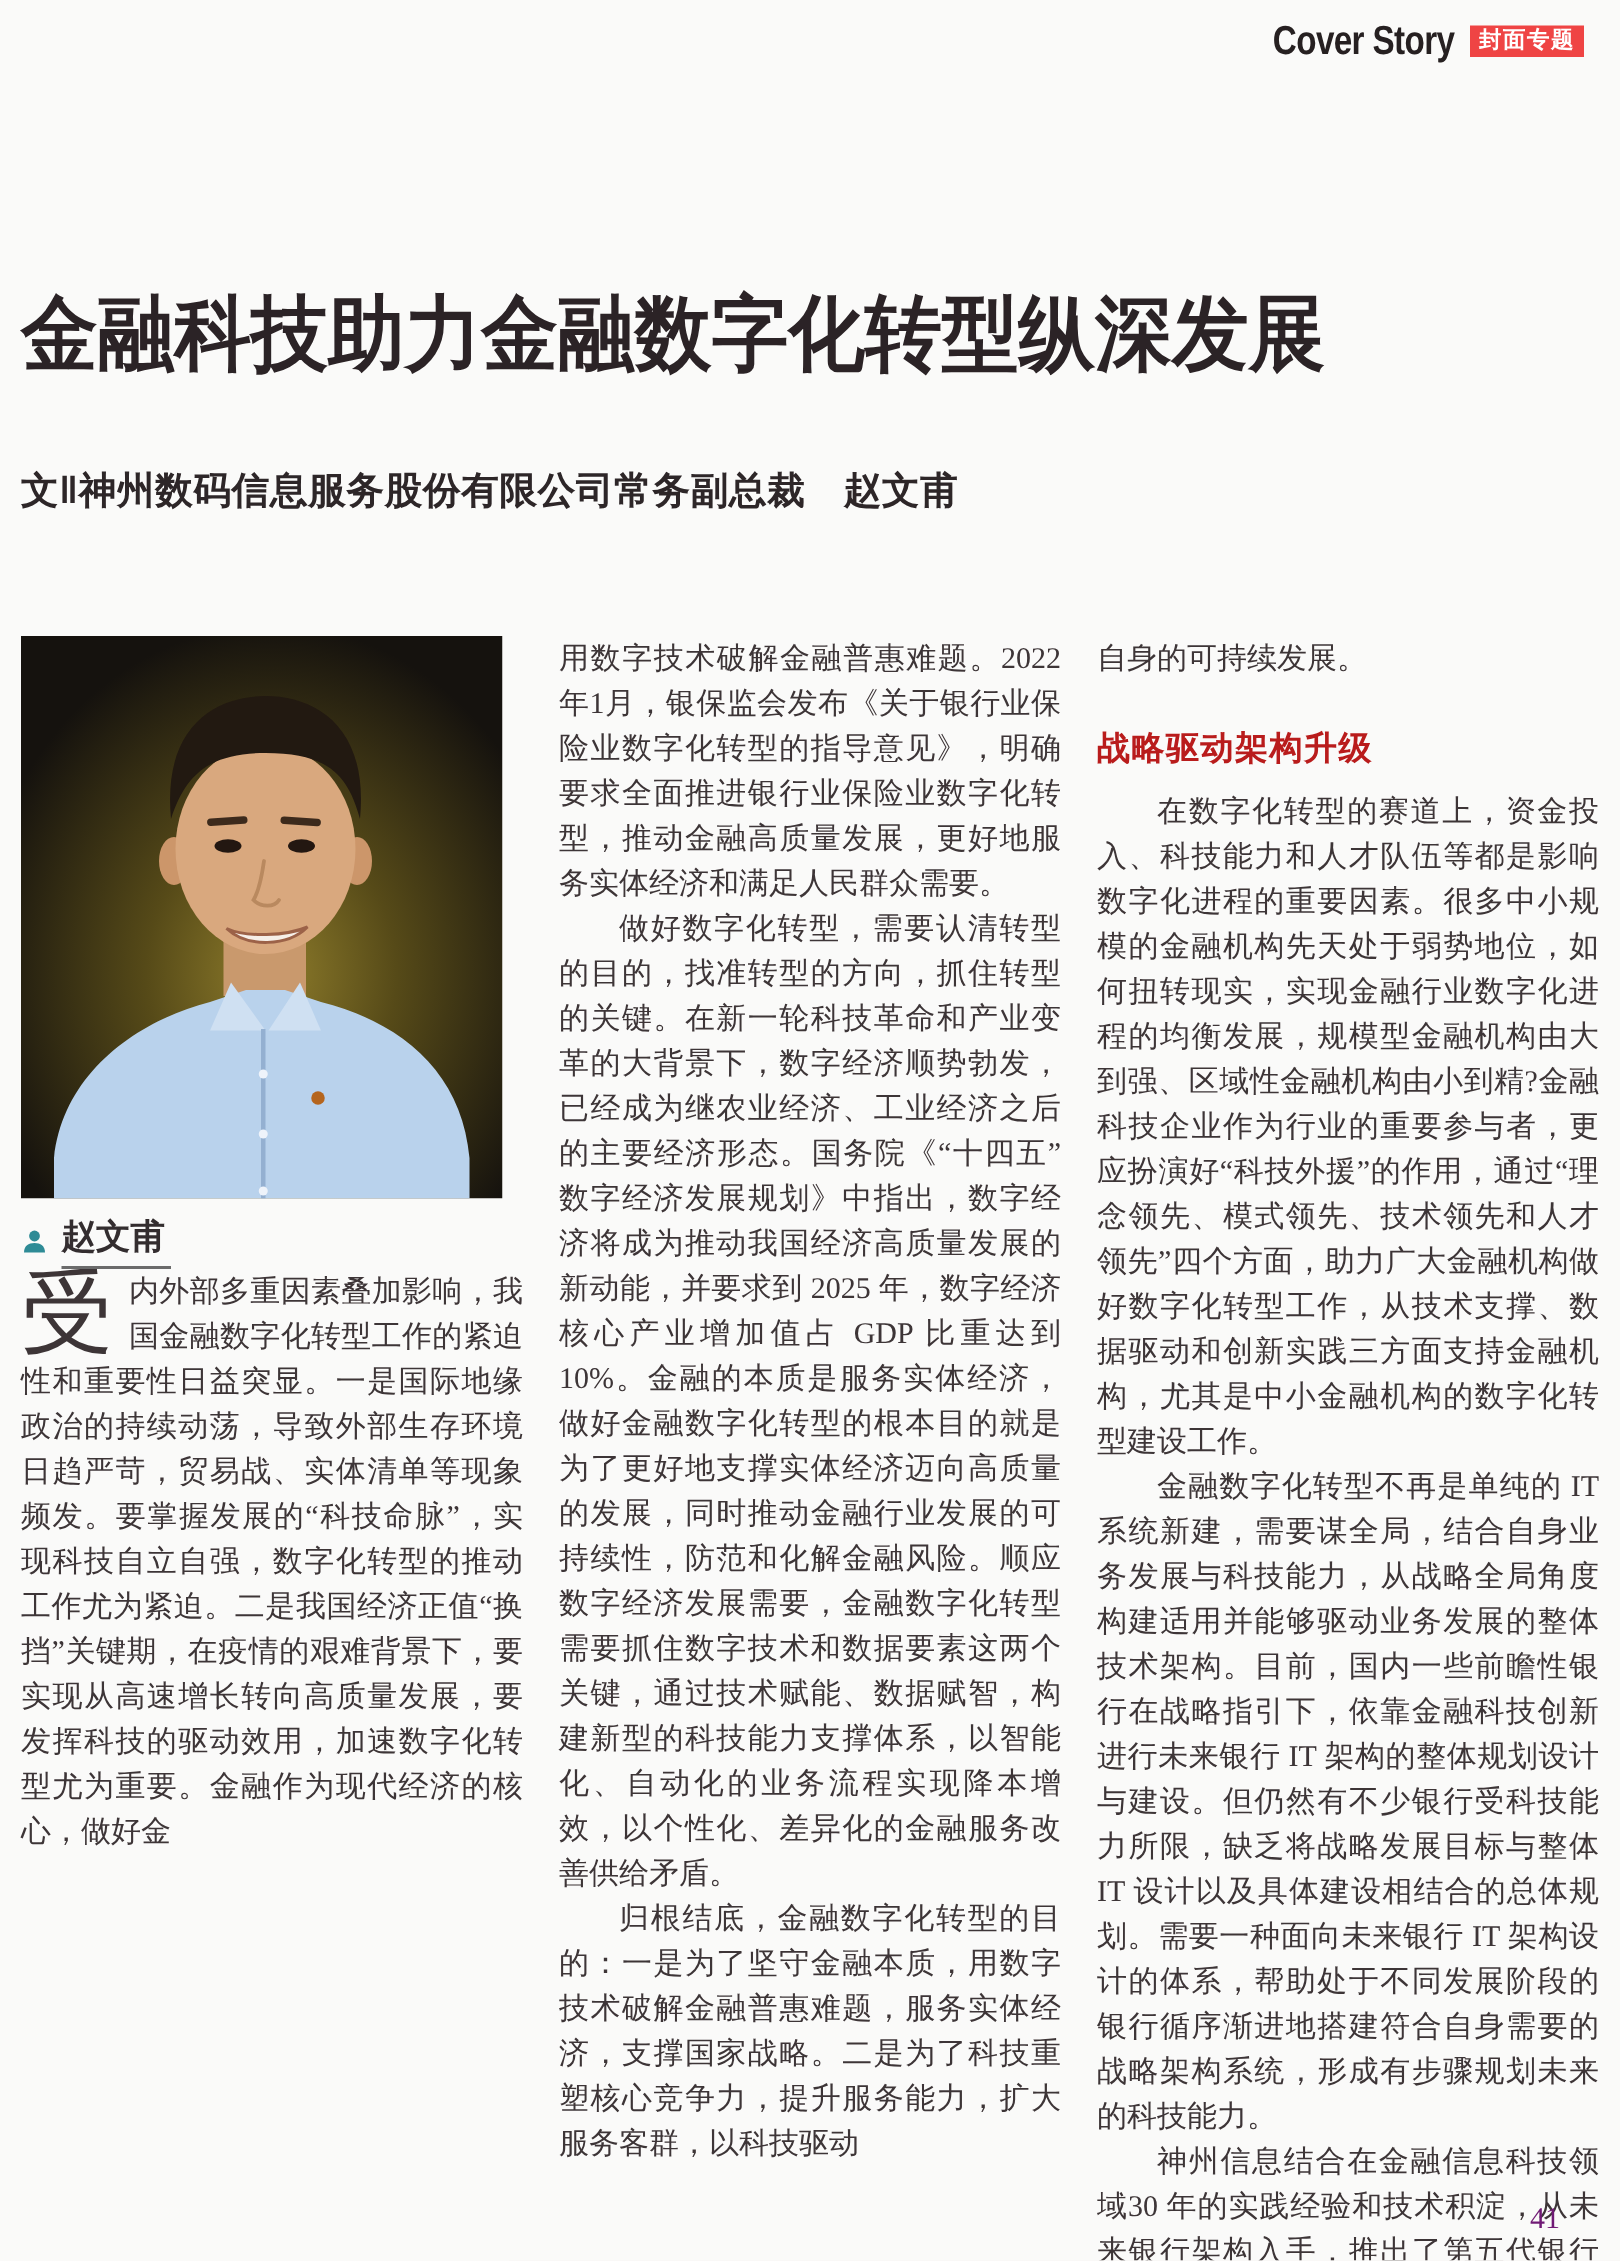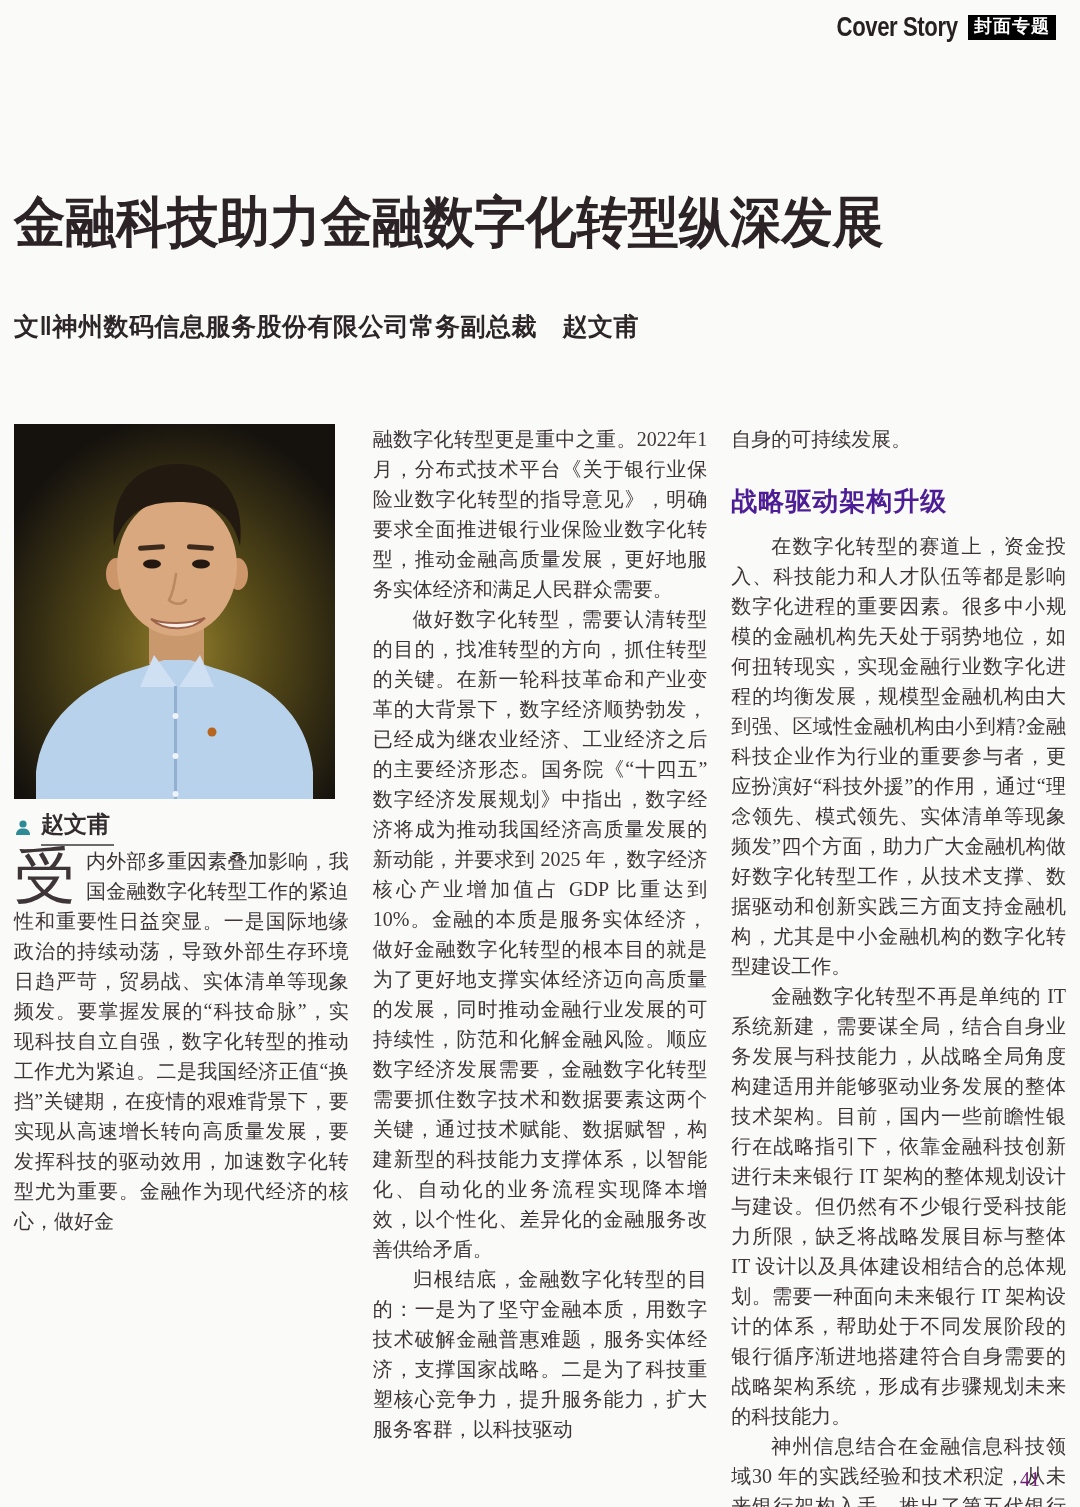--- a/index.html
+++ b/index.html
@@ -19,22 +19,22 @@
     font-family:"Liberation Sans","DejaVu Sans",sans-serif;
   }
   .hdr-en{
     display:inline-block;
     font-size:27px;font-weight:bold;color:#262021;
     transform:scaleX(.82);transform-origin:100% 50%;
     letter-spacing:-.5px;white-space:nowrap;
   }
   .hdr-badge{
     display:inline-block;
-    background:#000000;color:#ffffff;
-    font-size:18px;font-weight:bold;
+    background:#ef4444;color:#ffffff;
+    font-size:15px;font-weight:bold;
     padding:2px 6px 3px 6px;line-height:1.1;
     letter-spacing:1px;white-space:nowrap;
   }
   
   .title{
     position:absolute;top:186px;left:14px;margin:0;
     font-family:"Liberation Sans","DejaVu Sans",sans-serif;
     font-size:55px;font-weight:800;color:#2b2326;
     letter-spacing:0;white-space:nowrap;
     transform:scaleX(.93);transform-origin:0 50%;
@@ -54,21 +54,21 @@
   p.body-p{
     margin:0;
     font-size:20px;line-height:30px;
     text-align:justify;text-justify:inter-ideograph;
     color:#3d3537;
   }
   p.indent{text-indent:2em;}
   h2.sec{
     margin:30px 0 12px 0;
     font-family:"Liberation Sans","DejaVu Sans",sans-serif;
-    font-size:26px;font-weight:bold;color:#4c1d95;
+    font-size:22px;font-weight:bold;color:#b91c1c;
     letter-spacing:1px;
   }
   
   .photo{
     width:321px;height:375px;display:block;
   }
   .caption{
     margin-top:10px;
     display:flex;align-items:center;gap:9px;
     font-family:"Liberation Sans","DejaVu Sans",sans-serif;
@@ -164,29 +164,29 @@
         <span class="cap-name">赵文甫</span>
       </div>
 
 
       <p class="body-p lead">
         <span class="dropcap">受</span><span>内外部多重因素叠加影响，我国金融数字化转型工作的紧迫性和重要性日益突显。一是国际地缘政治的持续动荡，导致外部生存环境日趋严苛，贸易战、实体清单等现象频发。要掌握发展的“科技命脉”，实现科技自立自强，数字化转型的推动工作尤为紧迫。二是我国经济正值“换挡”关键期，在疫情的艰难背景下，要实现从高速增长转向高质量发展，要发挥科技的驱动效用，加速数字化转型尤为重要。金融作为现代经济的核心，做好金</span>
       </p>
     </div>
 
     <div class="col">
-      <p class="body-p">融数字化转型更是重中之重。2022年1月，分布式技术平台《关于银行业保险业数字化转型的指导意见》，明确要求全面推进银行业保险业数字化转型，推动金融高质量发展，更好地服务实体经济和满足人民群众需要。</p>
+      <p class="body-p">用数字技术破解金融普惠难题。2022年1月，银保监会发布《关于银行业保险业数字化转型的指导意见》，明确要求全面推进银行业保险业数字化转型，推动金融高质量发展，更好地服务实体经济和满足人民群众需要。</p>
       <p class="body-p indent">做好数字化转型，需要认清转型的目的，找准转型的方向，抓住转型的关键。在新一轮科技革命和产业变革的大背景下，数字经济顺势勃发，已经成为继农业经济、工业经济之后的主要经济形态。国务院《“十四五”数字经济发展规划》中指出，数字经济将成为推动我国经济高质量发展的新动能，并要求到 2025 年，数字经济核心产业增加值占 GDP 比重达到10%。金融的本质是服务实体经济，做好金融数字化转型的根本目的就是为了更好地支撑实体经济迈向高质量的发展，同时推动金融行业发展的可持续性，防范和化解金融风险。顺应数字经济发展需要，金融数字化转型需要抓住数字技术和数据要素这两个关键，通过技术赋能、数据赋智，构建新型的科技能力支撑体系，以智能化、自动化的业务流程实现降本增效，以个性化、差异化的金融服务改善供给矛盾。</p>
       <p class="body-p indent">归根结底，金融数字化转型的目的：一是为了坚守金融本质，用数字技术破解金融普惠难题，服务实体经济，支撑国家战略。二是为了科技重塑核心竞争力，提升服务能力，扩大服务客群，以科技驱动</p>
     </div>
 
     <div class="col">
       <p class="body-p">自身的可持续发展。</p>
       <h2 class="sec">战略驱动架构升级</h2>
-      <p class="body-p indent">在数字化转型的赛道上，资金投入、科技能力和人才队伍等都是影响数字化进程的重要因素。很多中小规模的金融机构先天处于弱势地位，如何扭转现实，实现金融行业数字化进程的均衡发展，规模型金融机构由大到强、区域性金融机构由小到精?金融科技企业作为行业的重要参与者，更应扮演好“科技外援”的作用，通过“理念领先、模式领先、实体清单等现象频发”四个方面，助力广大金融机构做好数字化转型工作，从技术支撑、数据驱动和创新实践三方面支持金融机构，尤其是中小金融机构的数字化转型建设工作。</p>
+      <p class="body-p indent">在数字化转型的赛道上，资金投入、科技能力和人才队伍等都是影响数字化进程的重要因素。很多中小规模的金融机构先天处于弱势地位，如何扭转现实，实现金融行业数字化进程的均衡发展，规模型金融机构由大到强、区域性金融机构由小到精?金融科技企业作为行业的重要参与者，更应扮演好“科技外援”的作用，通过“理念领先、模式领先、技术领先和人才领先”四个方面，助力广大金融机构做好数字化转型工作，从技术支撑、数据驱动和创新实践三方面支持金融机构，尤其是中小金融机构的数字化转型建设工作。</p>
       <p class="body-p indent">金融数字化转型不再是单纯的 IT 系统新建，需要谋全局，结合自身业务发展与科技能力，从战略全局角度构建适用并能够驱动业务发展的整体技术架构。目前，国内一些前瞻性银行在战略指引下，依靠金融科技创新进行未来银行 IT 架构的整体规划设计与建设。但仍然有不少银行受科技能力所限，缺乏将战略发展目标与整体 IT 设计以及具体建设相结合的总体规划。需要一种面向未来银行 IT 架构设计的体系，帮助处于不同发展阶段的银行循序渐进地搭建符合自身需要的战略架构系统，形成有步骤规划未来的科技能力。</p>
       <p class="body-p indent">神州信息结合在金融信息科技领域30 年的实践经验和技术积淀，从未来银行架构入手，推出了第五代银行整体架构</p>
     </div>
 
   </div>
 
   <div class="pageno">41</div>
 
 </div>
 

